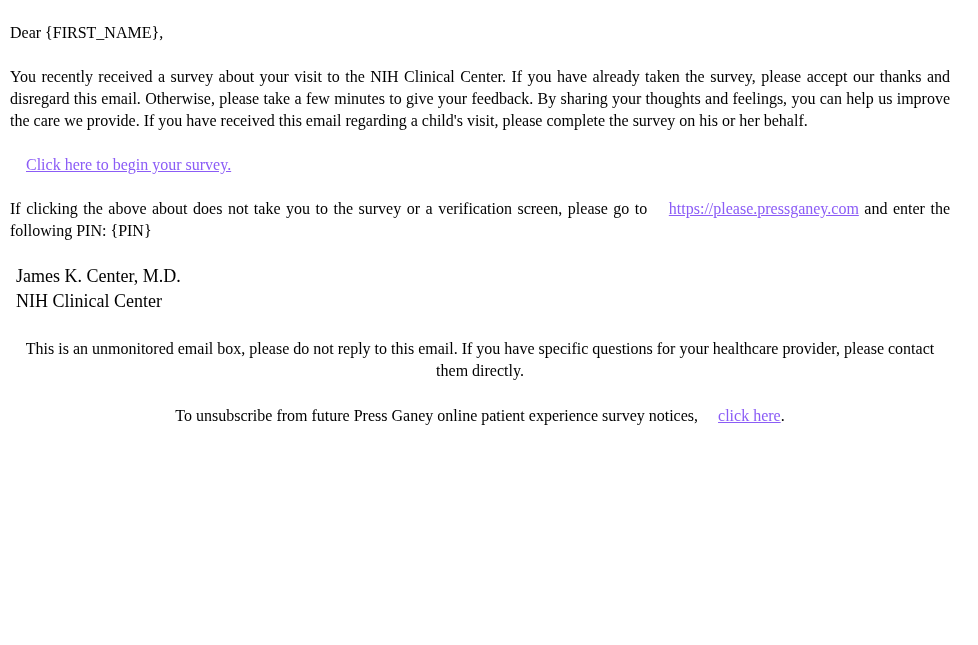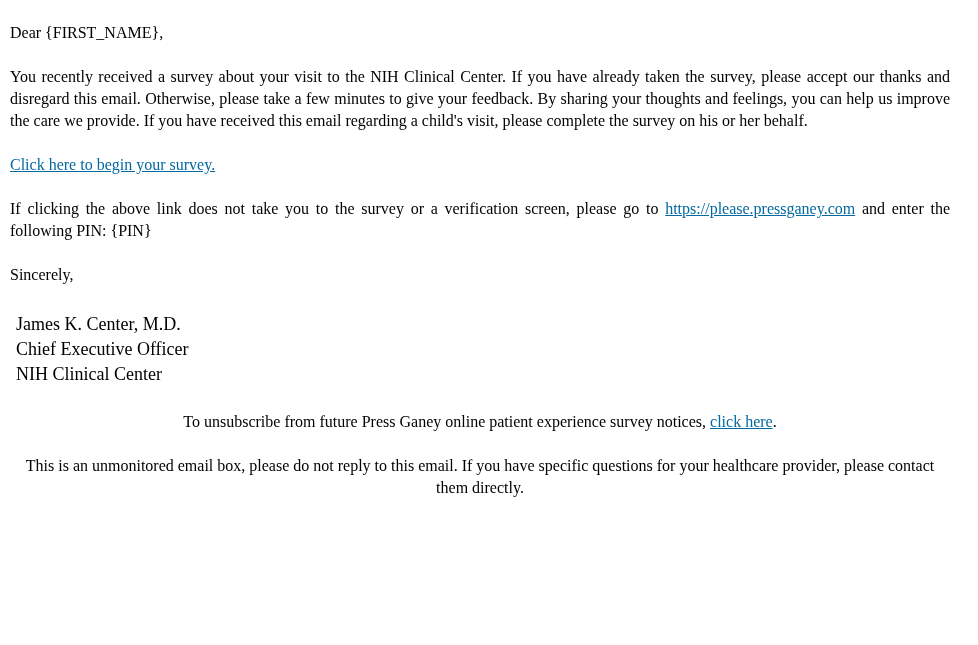--- a/index.html
+++ b/index.html
@@ -22,23 +22,24 @@
   .block {
     margin: 0 0 22px 0;
   }
   .justified {
     text-align: justify;
   }
   .centered {
     text-align: center;
   }
   a.link {
-    color: #0369a1;
+    color: #8b5cf6;
     text-decoration: underline;
     cursor: pointer;
+    margin-left: 16px;
   }
   .closing {
     margin-bottom: 26px;
   }
   .signature {
     font-size: 18px;
     line-height: 25px;
     padding-left: 6px;
     margin-bottom: 24px;
   }
@@ -51,28 +52,26 @@
 
 <div class="email-page">
 
   <p class="block">Dear {FIRST_NAME},</p>
 
   <p class="block justified">You recently received a survey about your visit to the NIH Clinical Center. If you have already taken the survey, please accept our thanks and disregard this email. Otherwise, please take a few minutes to give your feedback. By sharing your thoughts and feelings, you can help us improve the care we provide. If you have received this email regarding a child's visit, please complete the survey on his or her behalf.</p>
 
 
   <p class="block"><a class="link" href="#">Click here to begin your survey.</a></p>
 
-  <p class="block justified"><span>If clicking the above link does not take you to the survey or a verification screen, please go to </span><a class="link" href="#">https://please.pressganey.com</a><span> and enter the following PIN: {PIN}</span></p>
+  <p class="block justified"><span>If clicking the above about does not take you to the survey or a verification screen, please go to </span><a class="link" href="#">https://please.pressganey.com</a><span> and enter the following PIN: {PIN}</span></p>
 
 
-  <p class="block closing">Sincerely,</p>
 
   <div class="signature">
     <div>James K. Center, M.D.</div>
-    <div>Chief Executive Officer</div>
     <div>NIH Clinical Center</div>
   </div>
 
+  <p class="block centered footer-note">This is an unmonitored email box, please do not reply to this email. If you have specific questions for your healthcare provider, please contact them directly.</p>
+
   <p class="block centered"><span>To unsubscribe from future Press Ganey online patient experience survey notices, </span><a class="link" href="#">click here</a><span>.</span></p>
-
-  <p class="block centered footer-note">This is an unmonitored email box, please do not reply to this email. If you have specific questions for your healthcare provider, please contact them directly.</p>
 
 </div>
 
 </body></html>

